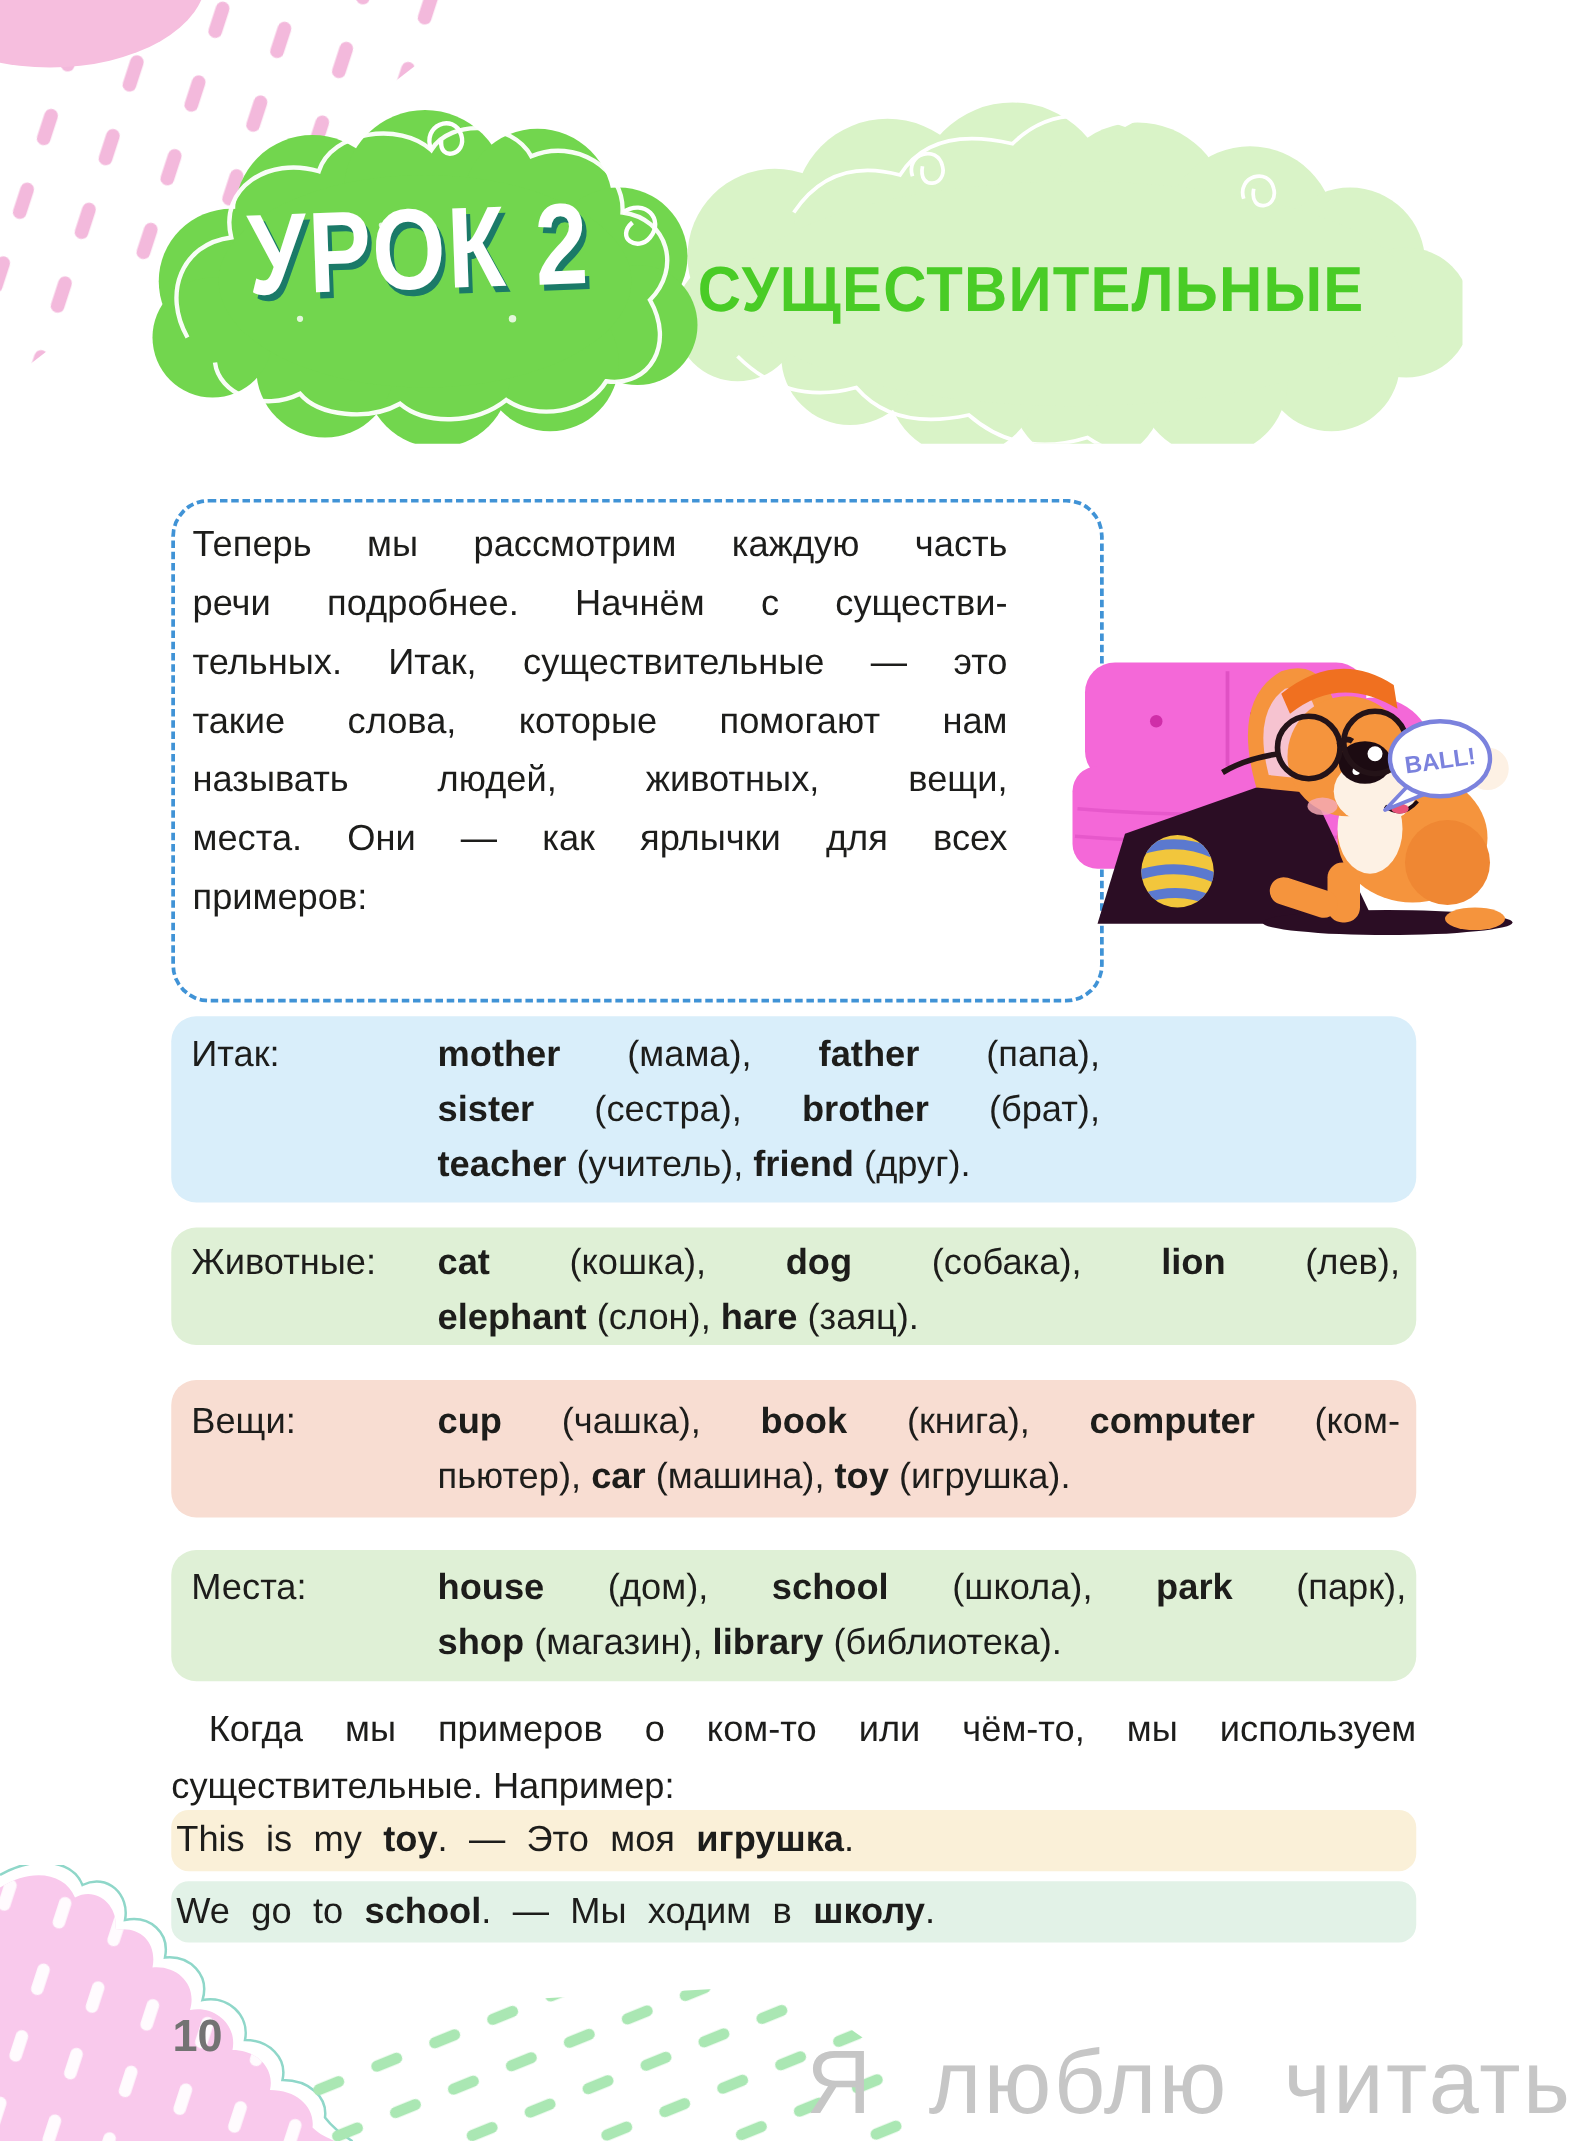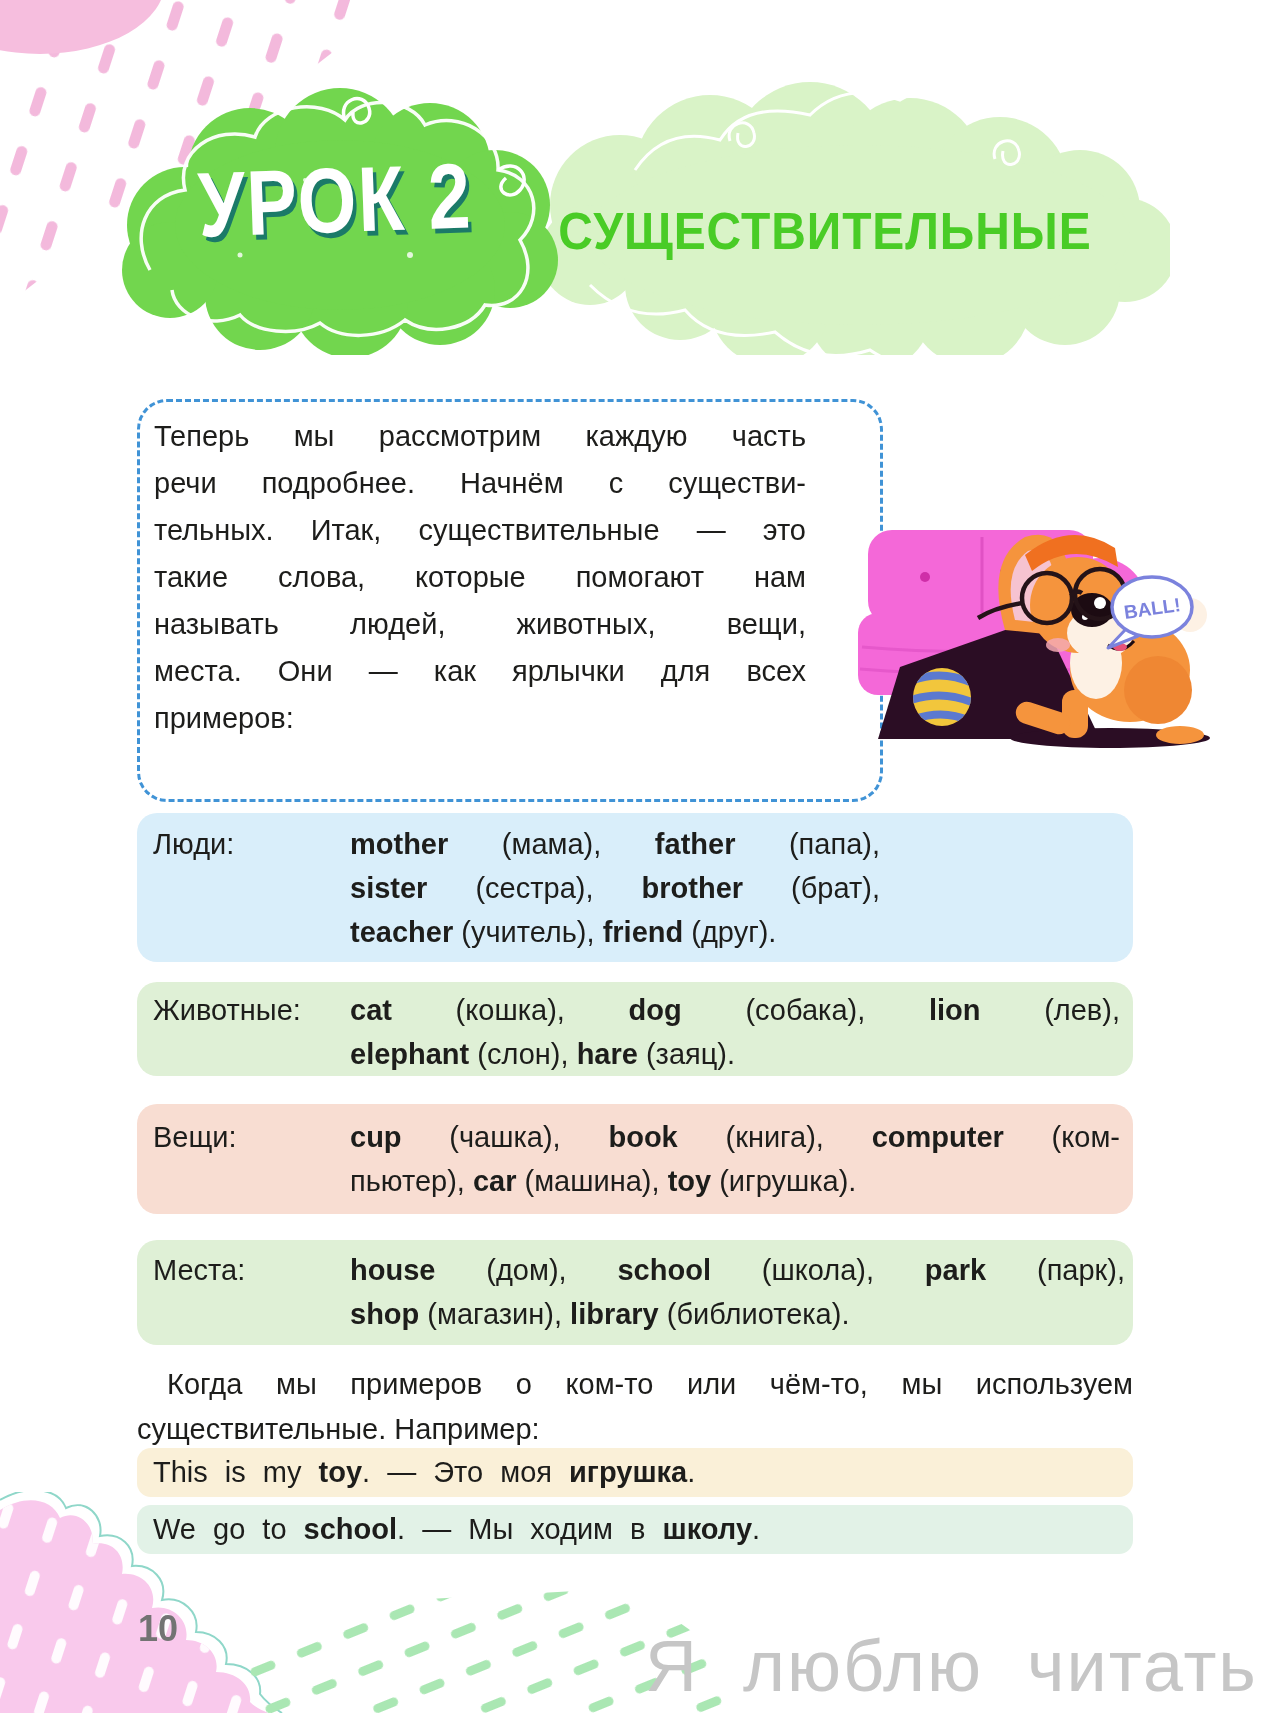--- a/index.html
+++ b/index.html
@@ -34,21 +34,21 @@
   .cat-row:nth-of-type(3) .cat-label,.cat-row:nth-of-type(3) .cat-lines{top:11px;}
   .cat-row:nth-of-type(4) .cat-label,.cat-row:nth-of-type(4) .cat-lines{top:8px;}
   .cat-line{line-height:44px;}
   .cat-line b,.ex b{font-weight:700;}
   
   #usage{left:137px;top:1362px;width:996px;font-size:29px;}
   .usage-line{line-height:45px;}
   .usage-line:first-child{text-indent:30px;}
   
   .ex{position:absolute;left:137px;width:996px;height:49px;border-radius:14px;
-      font-size:29px;line-height:49px;padding-left:16px;box-sizing:border-box;word-spacing:9px;}
+      font-size:29px;line-height:49px;padding-left:4px;box-sizing:border-box;word-spacing:9px;}
   #ex-0{top:1448px;} #ex-1{top:1505px;}
   
   #page-number{left:138px;top:1608px;font-size:36px;font-weight:700;color:#737373;}
   #watermark{left:645px;top:1630px;font-size:72px;color:#c6c6c6;letter-spacing:2px;
              word-spacing:22px;white-space:nowrap;line-height:72px;}
 </style>
 </head>
 <body>
 
 <div id="page">
@@ -187,21 +187,21 @@
     </g>
     <g>
       <path d="M326,174 L308,193 L338,181 Z" fill="#ffffff" stroke="#7b82dd" stroke-width="3" stroke-linejoin="round"></path>
       <ellipse cx="352" cy="152" rx="40" ry="30" fill="#ffffff" stroke="#7b82dd" stroke-width="3.5"></ellipse>
       <text x="352" y="160" text-anchor="middle" font-size="19" font-weight="700" font-family="Liberation Sans, sans-serif" fill="#7b82dd" transform="rotate(-8 352 152)">BALL!</text>
     </g>
   </svg>
 
   <div id="cat-rows">
       <div class="cat-row" style="background: rgb(217, 238, 250);">
-        <div class="cat-label">Люди:</div>
+        <div class="cat-label">Итак:</div>
         <div class="cat-lines">
           <div class="cat-line just"><b>mother</b><span> (мама), </span><b>father</b><span> (папа),</span></div>
           <div class="cat-line just"><b>sister</b><span> (сестра), </span><b>brother</b><span> (брат),</span></div>
           <div class="cat-line"><b>teacher</b><span> (учитель), </span><b>friend</b><span> (друг).</span></div>
         </div>
       </div>
       <div class="cat-row" style="background: rgb(223, 240, 214);">
         <div class="cat-label">Животные:</div>
         <div class="cat-lines">
           <div class="cat-line just"><b>cat</b><span> (кошка), </span><b>dog</b><span> (собака), </span><b>lion</b><span> (лев),</span></div>

